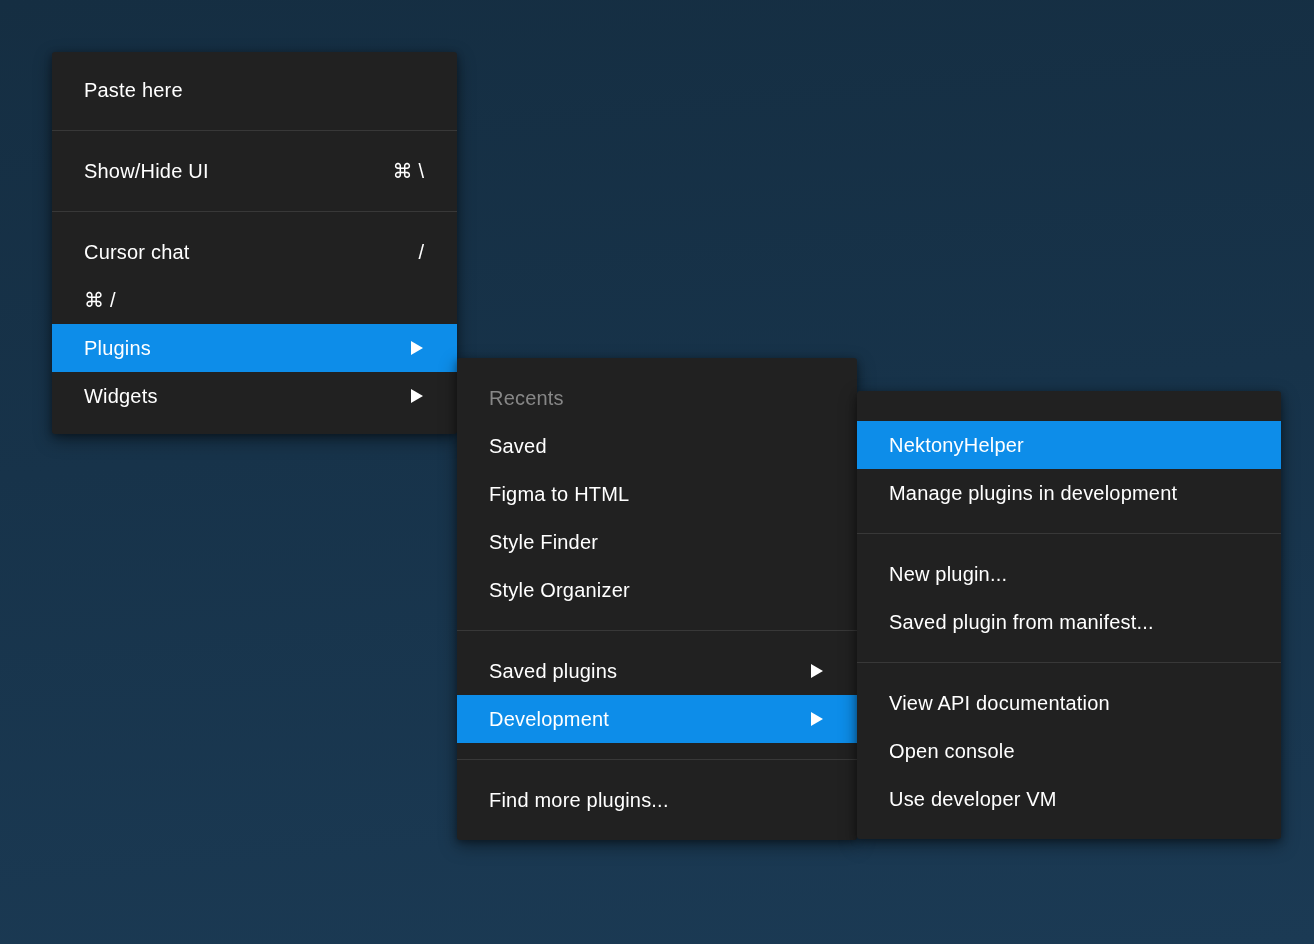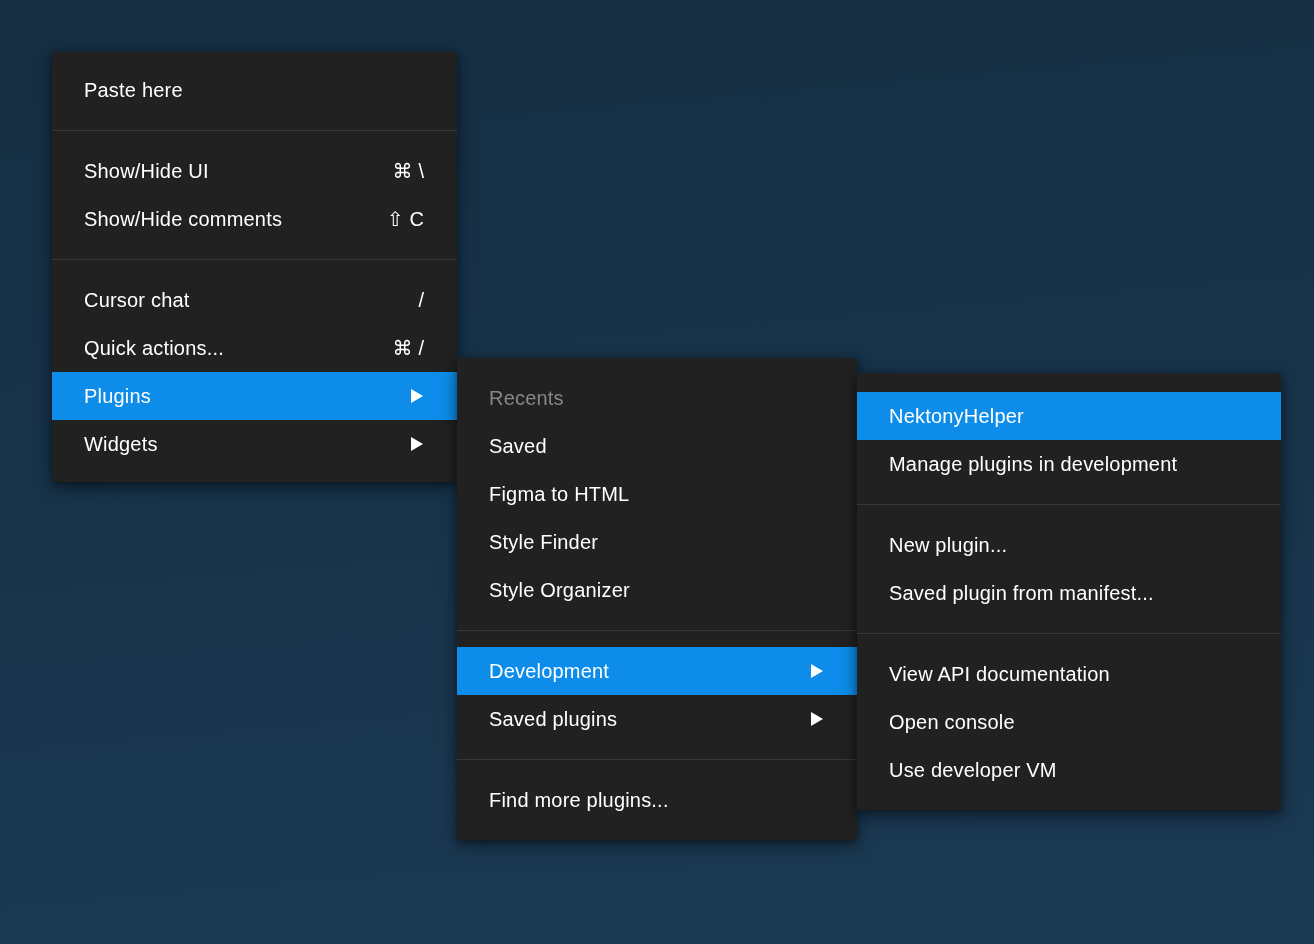--- a/index.html
+++ b/index.html
@@ -14,21 +14,21 @@
   }
   .menu {
     position: absolute;
     background: var(--color-menu_bg, #212121);
     border-radius: 3px;
     overflow: hidden;
     box-shadow: 0 2px 7px rgba(0,0,0,0.35), 0 6px 18px rgba(0,0,0,0.40);
   }
   #context-menu      { left: 52px;  top: 52px;  width: 405px; padding: 14px 0; z-index: 1; }
   #plugins-submenu   { left: 457px; top: 358px; width: 400px; padding: 16px 0; z-index: 2; }
-  #development-submenu { left: 857px; top: 373px; width: 424px; padding: 19px 0 16px 0; z-index: 3; }
+  #development-submenu { left: 857px; top: 391px; width: 424px; padding: 30px 0 16px 0; z-index: 3; }
   .item {
     height: 48px;
     display: flex; align-items: center;
     padding: 0 32px;
     color: var(--color-text, #ffffff);
     font-size: 20px;
     letter-spacing: 0.2px;
     white-space: nowrap;
     cursor: default;
   }
@@ -61,31 +61,26 @@
 
   <div class="menu" id="context-menu">
     <div class="item">
       <span class="label">Paste here</span>
     </div>
     <div class="divider"></div>
     <div class="item">
       <span class="label">Show/Hide UI</span>
       <span class="shortcut">⌘ \</span>
     </div>
-    <div class="item">
-      <span class="label">Show/Hide comments</span>
-      <span class="shortcut">⇧ C</span>
-    </div>
     <div class="divider"></div>
     <div class="item">
       <span class="label">Cursor chat</span>
       <span class="shortcut">/</span>
     </div>
     <div class="item">
-      <span class="label">Quick actions...</span>
       <span class="shortcut">⌘ /</span>
     </div>
     <div class="item selected">
       <span class="label">Plugins</span>
       <span class="arrow"></span>
     </div>
     <div class="item">
       <span class="label">Widgets</span>
       <span class="arrow"></span>
     </div>
@@ -101,26 +96,26 @@
     <div class="item">
       <span class="label">Figma to HTML</span>
     </div>
     <div class="item">
       <span class="label">Style Finder</span>
     </div>
     <div class="item">
       <span class="label">Style Organizer</span>
     </div>
     <div class="divider"></div>
+    <div class="item">
+      <span class="label">Saved plugins</span>
+      <span class="arrow"></span>
+    </div>
     <div class="item selected">
       <span class="label">Development</span>
-      <span class="arrow"></span>
-    </div>
-    <div class="item">
-      <span class="label">Saved plugins</span>
       <span class="arrow"></span>
     </div>
     <div class="divider"></div>
     <div class="item">
       <span class="label">Find more plugins...</span>
     </div>
   </div>
 
   <div class="menu" id="development-submenu">
     <div class="item selected">

